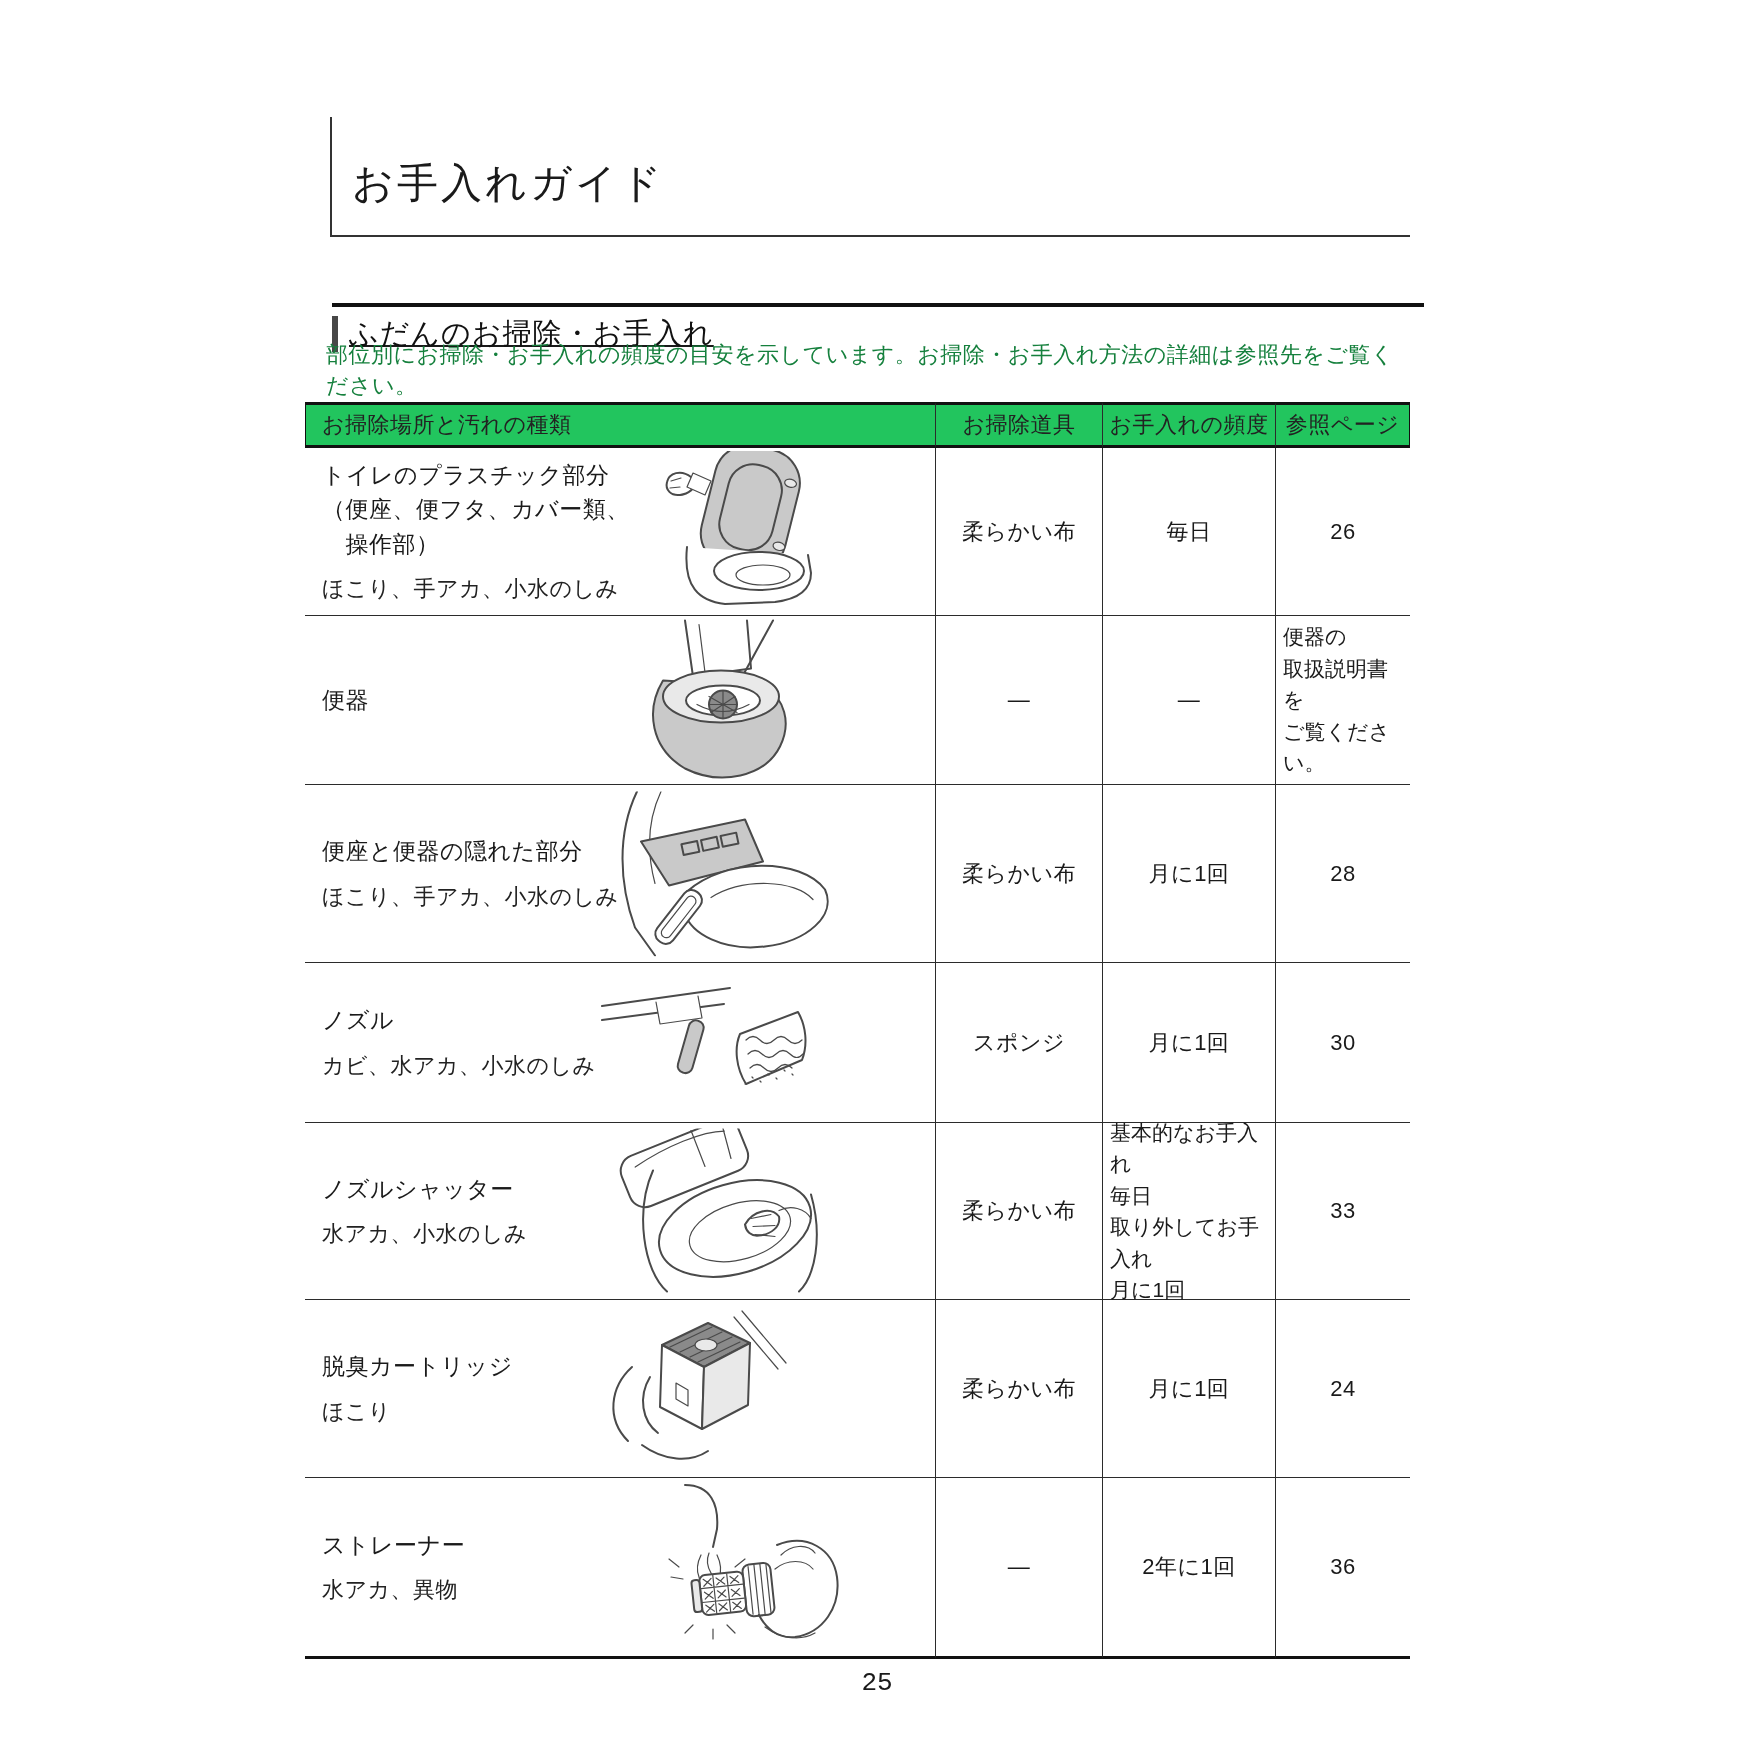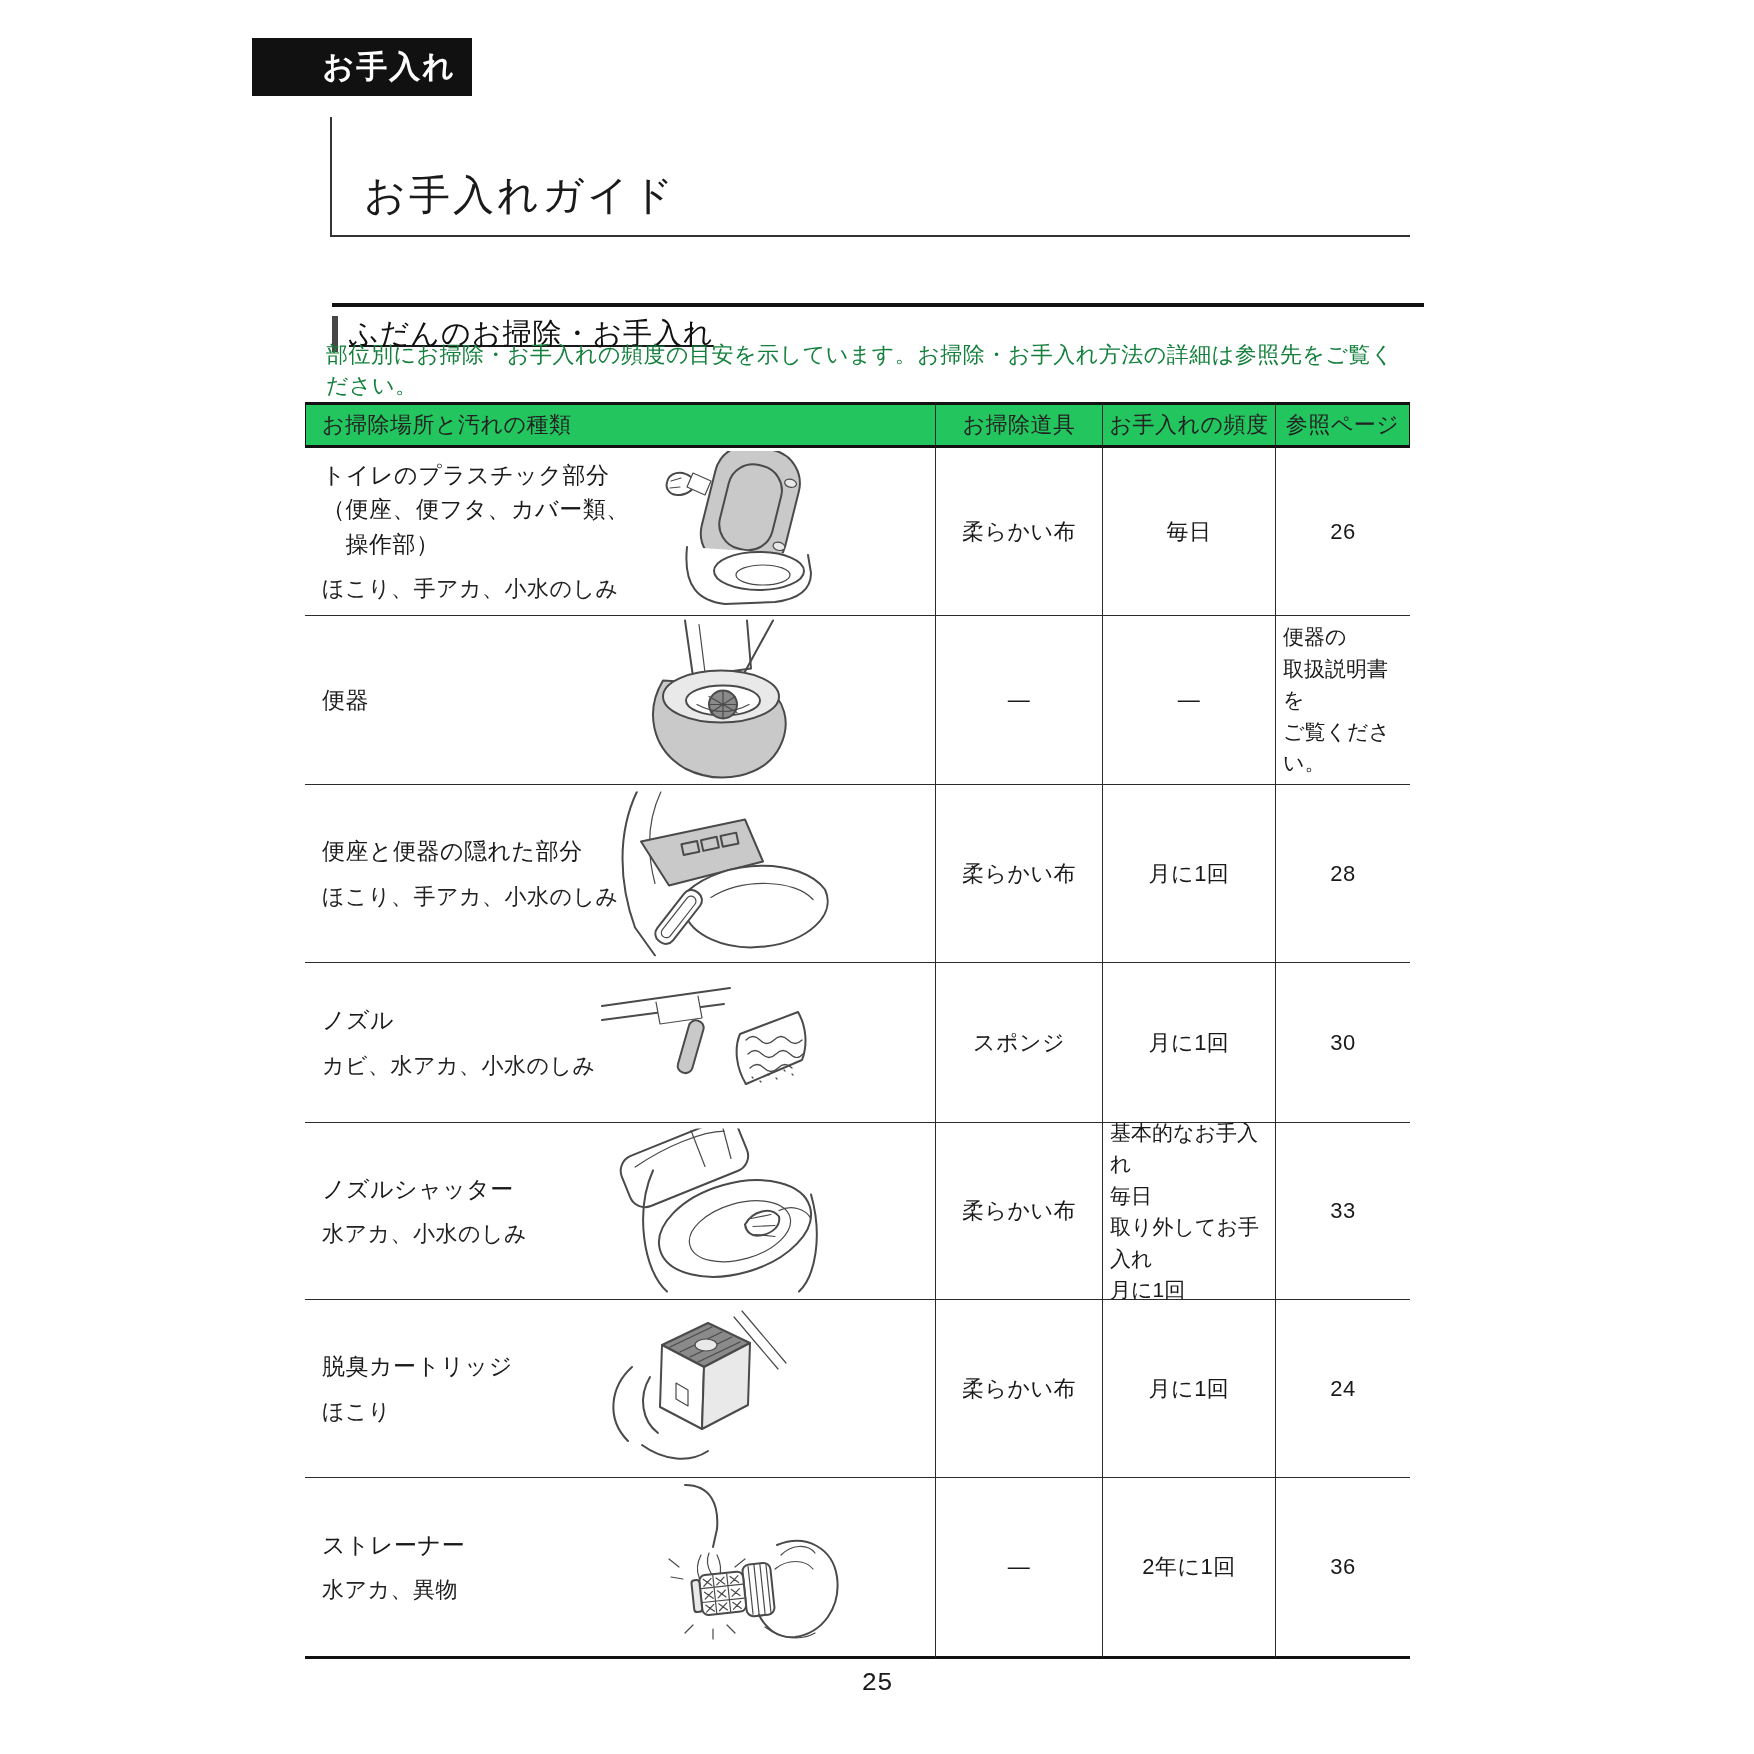--- a/index.html
+++ b/index.html
@@ -10,21 +10,21 @@
   }
   
   .badge{
     position:absolute;left:252px;top:38px;width:220px;height:58px;
     background:#111;color:#fff;font-size:31px;font-weight:700;
     display:flex;align-items:center;justify-content:flex-end;
     padding-right:16px;box-sizing:border-box;letter-spacing:2px;
   }
   .vline{position:absolute;left:330px;top:117px;width:2px;height:120px;background:#333;}
   .title{
-    position:absolute;left:352px;top:156px;margin:12px;
+    position:absolute;left:352px;top:156px;margin:0;
     font-size:41px;font-weight:400;letter-spacing:3px;color:#1a1a1a;
   }
   .underline{position:absolute;left:330px;top:235px;width:1080px;height:2px;background:#333;}
   
   .section{
     position:absolute;left:332px;top:303px;width:1092px;
     border-top:4px solid #111;padding-top:7px;
     display:flex;align-items:center;gap:11px;box-sizing:border-box;text-decoration:underline;
   }
   .section-bar{width:6px;height:36px;background:#474747;flex:0 0 auto;}
@@ -72,21 +72,20 @@
   .pagenum{
     position:absolute;left:0;top:1668px;width:1754px;text-align:center;
     font-size:26px;color:#1a1a1a;font-family:Liberation Mono, monospace;
   }
 </style>
 </head>
 <body>
 
 <div class="page">
 
-  <div class="badge">お手入れ</div>
   <div class="vline"></div>
   <h1 class="title">お手入れガイド</h1>
   <div class="underline"></div>
 
   <div class="section">
     <span class="section-bar"></span>
     <span class="section-title">ふだんのお掃除・お手入れ</span>
   </div>
 
   <p class="intro">部位別にお掃除・お手入れの頻度の目安を示しています。お掃除・お手入れ方法の詳細は参照先をご覧ください。</p>

